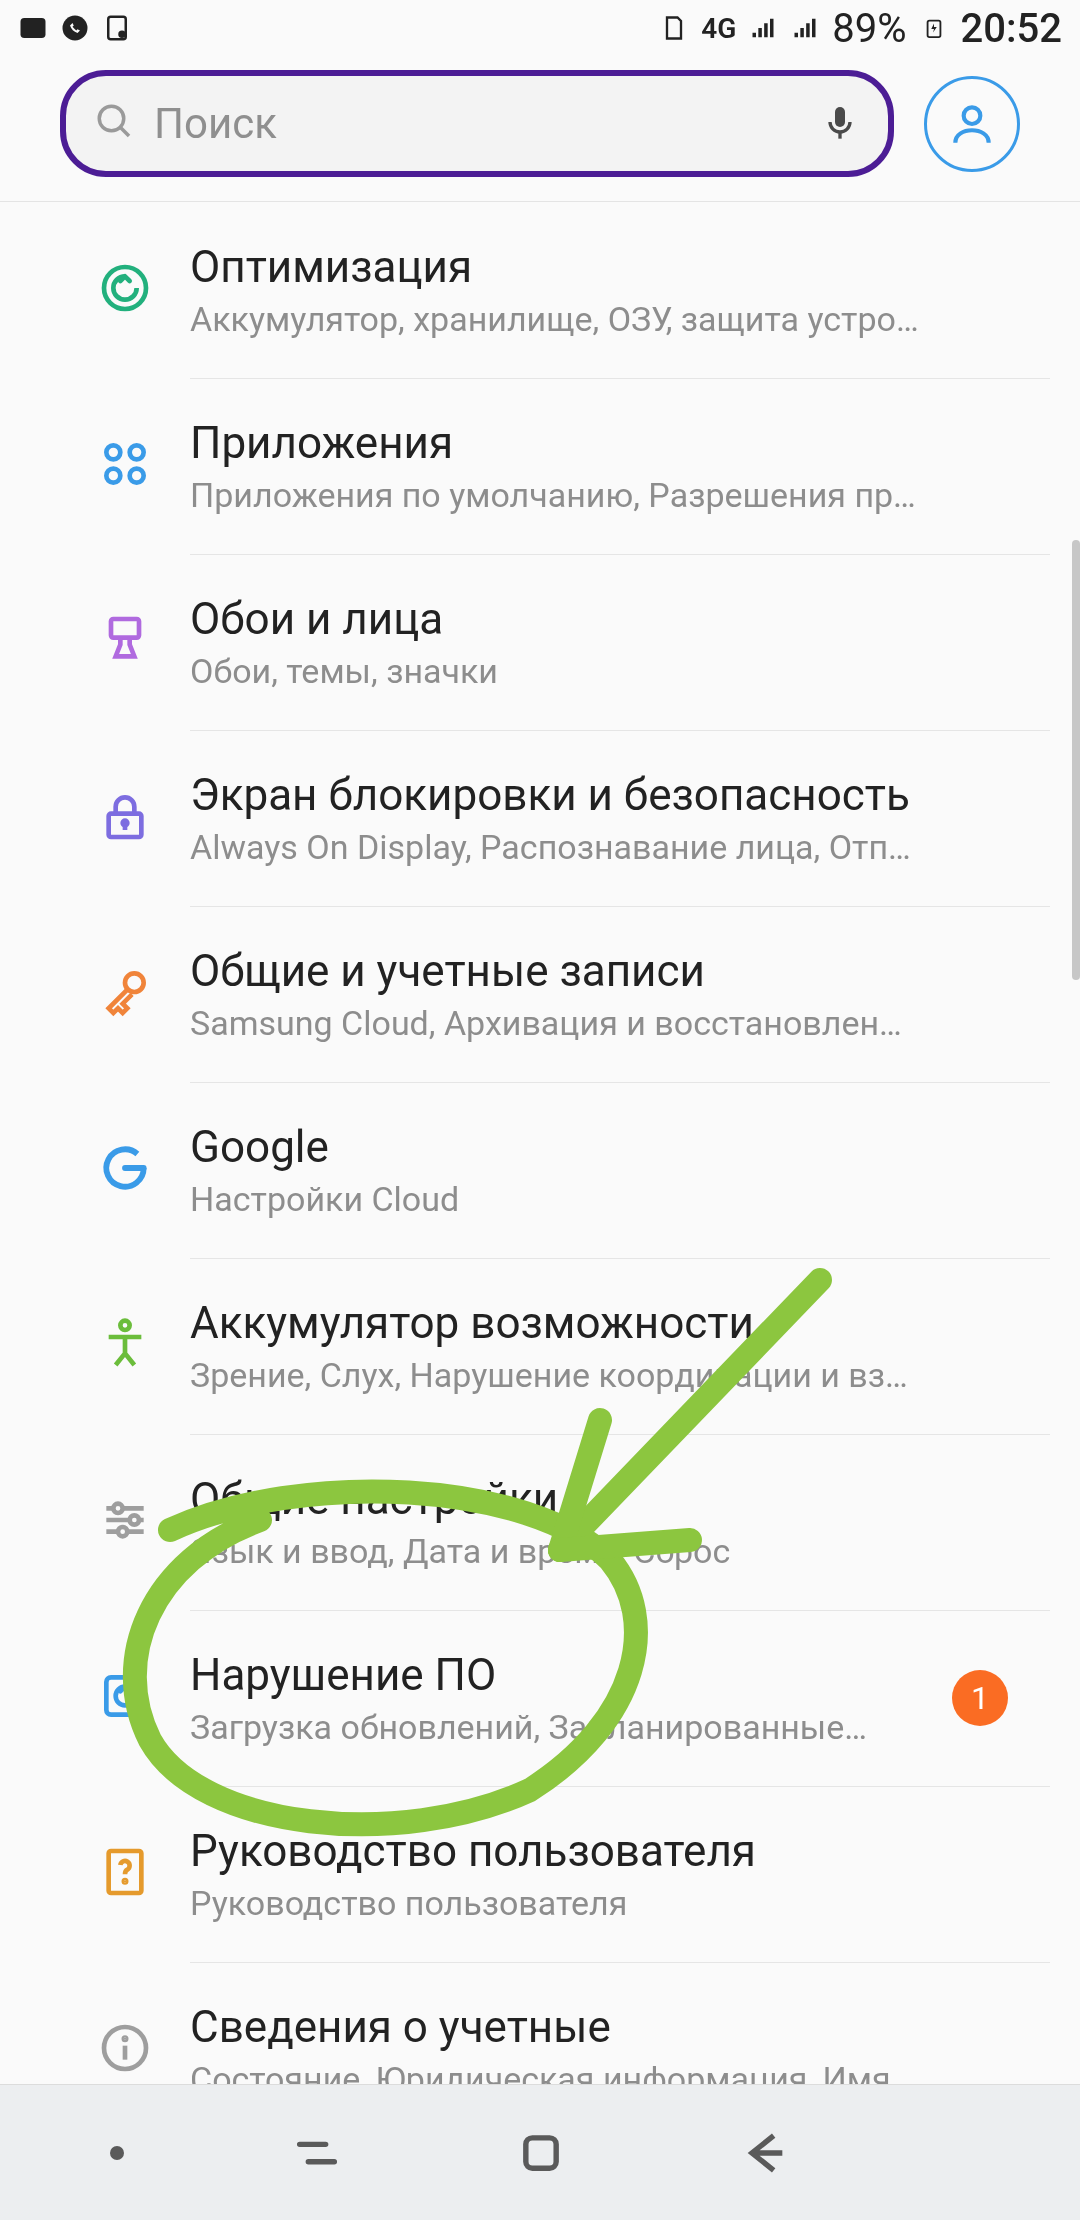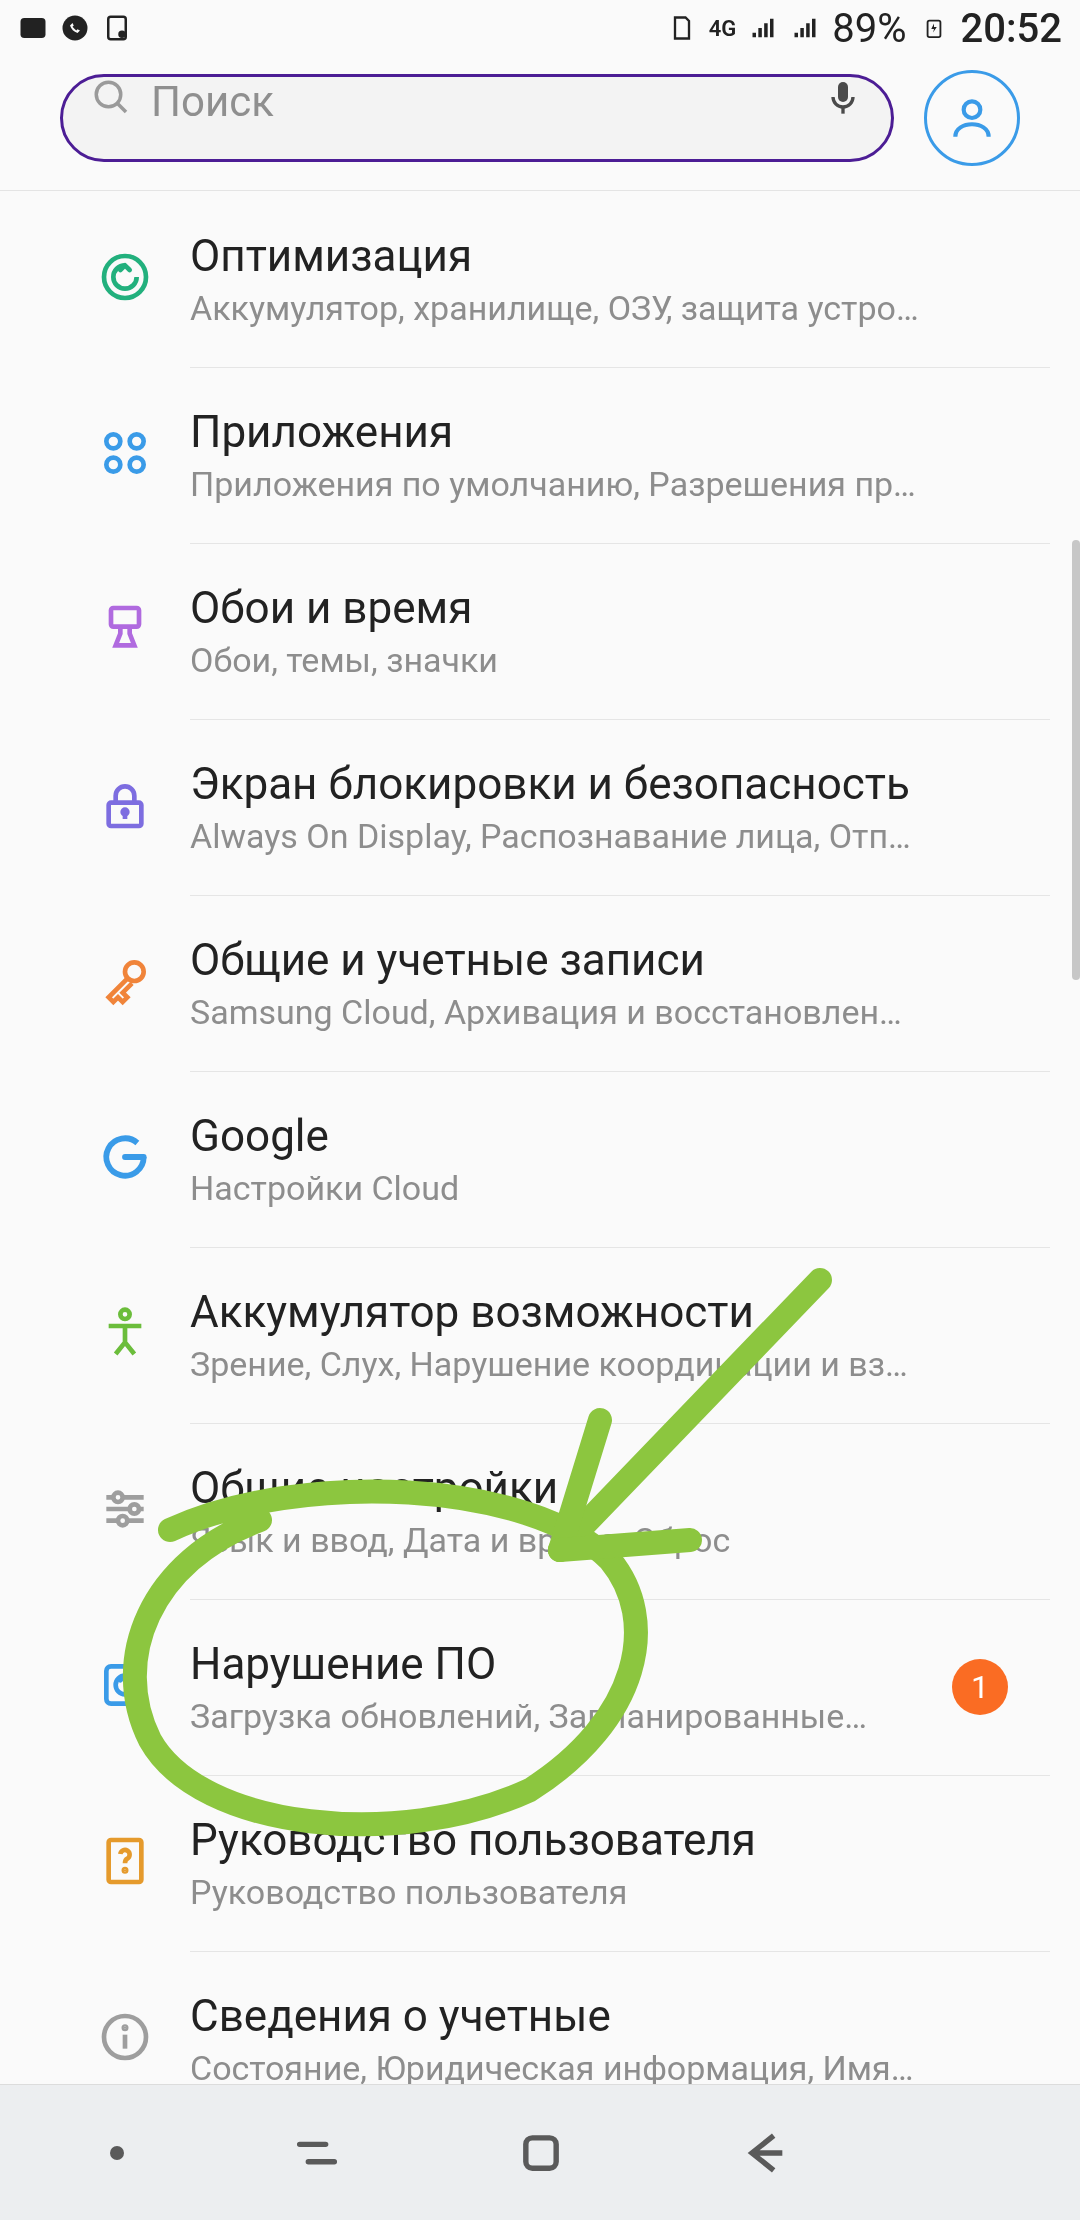--- a/index.html
+++ b/index.html
@@ -30,26 +30,26 @@
   .search-row {
     display: flex;
     align-items: center;
     gap: 30px;
     padding: 14px 60px 24px 60px;
     background: #fafafa;
     border-bottom: 1px solid #e4e4e4;
   }
   .search-pill {
     flex: 1;
-    height: 88px;
-    border: 3px solid #4c1d95;
+    height: 107px;
+    border: 6px solid #4c1d95;
     border-radius: 46px;
     background: #f3f3f3;
     display: flex;
-    align-items: flex-start;
+    align-items: center;
     padding: 0 28px;
     gap: 18px;
   }
   .search-pill .placeholder {
     flex: 1;
     color: #8f8f8f;
     font-size: 42px;
   }
   .profile-btn {
     width: 96px; height: 96px;
@@ -169,21 +169,21 @@
           <circle cx="16" cy="17" r="2" fill="#222"></circle>
         </svg>
     </span>
   </div>
   <div class="status-right">
     <span class="sb-ico">
       <svg viewBox="0 0 24 24" width="28" height="28" fill="none" stroke="#222" stroke-width="2">
           <path d="M6 3h9l3 3v15H6z"></path>
         </svg>
     </span>
-    <span style="font-size:22px;font-weight:600;">4G</span>
+    <span style="font-size:28px;font-weight:600;">4G</span>
     <span class="sb-ico">
       <svg viewBox="0 0 24 24" width="28" height="28" fill="#222">
           <path d="M3 20h3v-4H3zM8 20h3v-8H8zM13 20h3V8h-3zM18 20h3V4h-3z"></path>
         </svg>
     </span>
     <span class="sb-ico">
       <svg viewBox="0 0 24 24" width="28" height="28" fill="#222">
           <path d="M3 20h3v-4H3zM8 20h3v-8H8zM13 20h3V8h-3zM18 20h3V4h-3z"></path>
         </svg>
     </span>
@@ -263,21 +263,21 @@
   <div class="row">
     <div class="icon-slot">
         <span>
       <svg viewBox="0 0 24 24" width="56" height="56" fill="none" stroke="#b06adf" stroke-width="2">
             <rect x="6" y="3" width="12" height="8" rx="1"></rect>
             <path d="M10 11v3l-2 5h8l-2-5v-3"></path>
           </svg>
     </span>
       </div>
     <div class="text-slot">
-      <div class="title">Обои и время</div>
+      <div class="title">Обои и лица</div>
       <div class="sub">Обои, темы, значки</div>
     </div>
     <div class="trail"></div>
   </div>
 
   <div class="row">
     <div class="icon-slot">
         <span>
       <svg viewBox="0 0 24 24" width="56" height="56" fill="none" stroke="#7d6de0" stroke-width="2">
             <rect x="5" y="11" width="14" height="10" rx="1"></rect>

